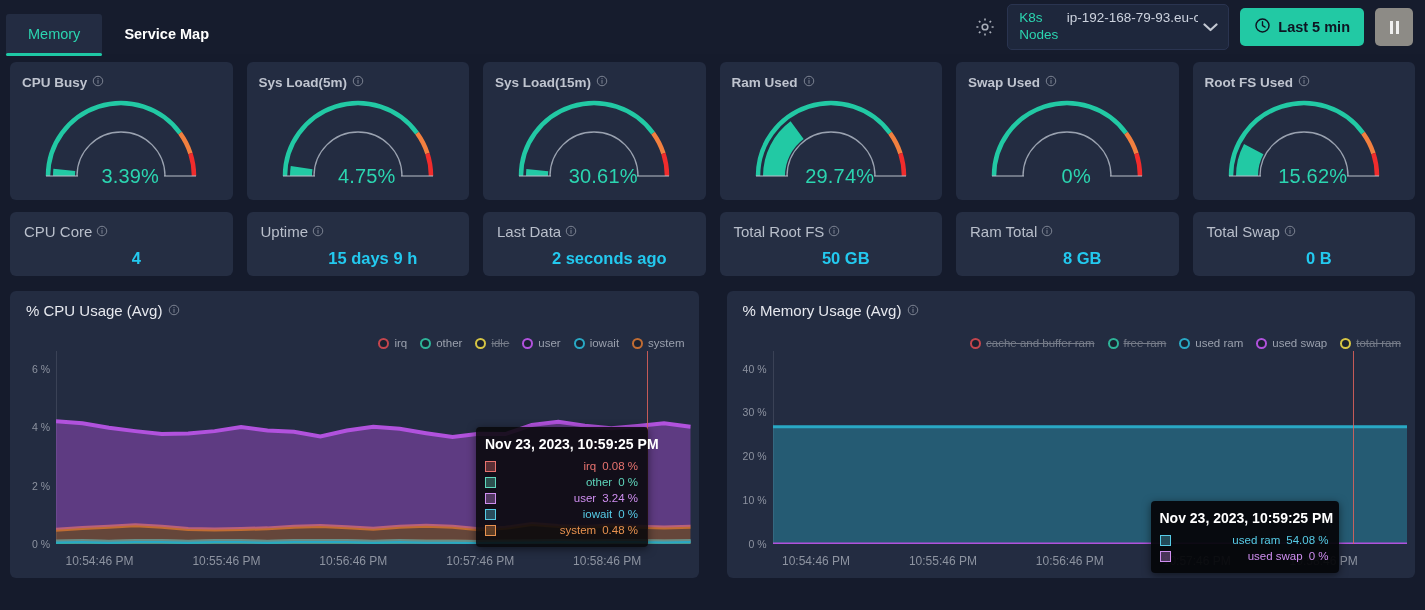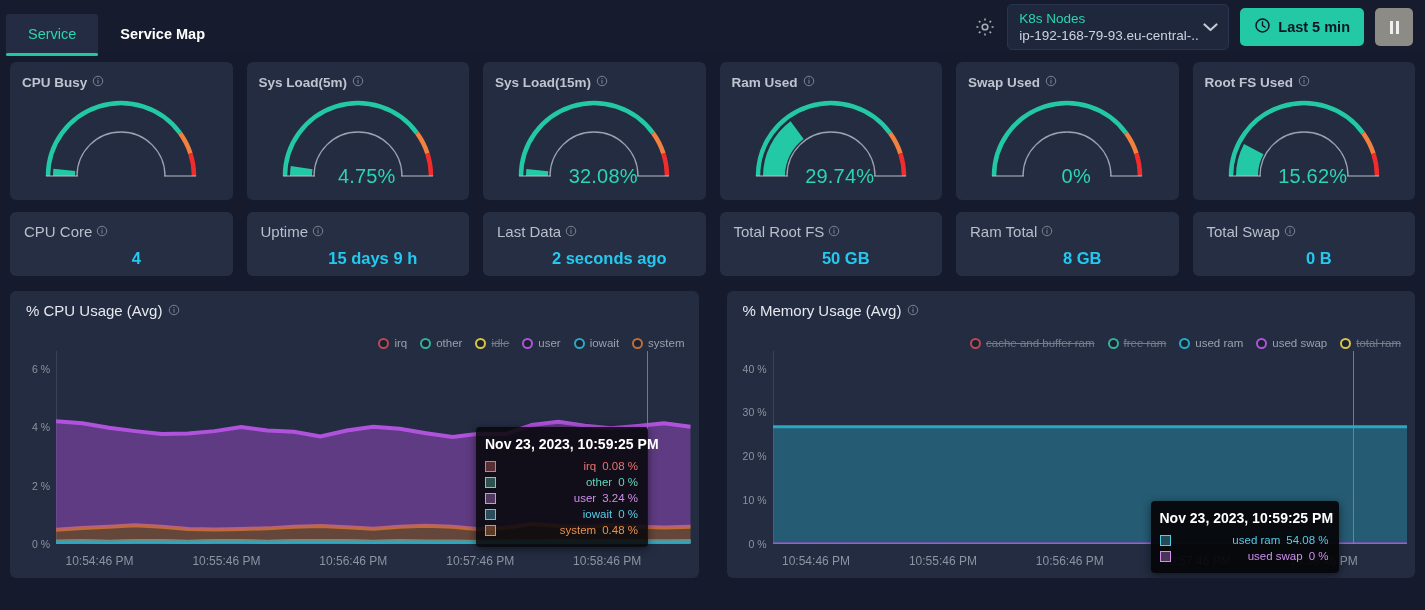--- a/index.html
+++ b/index.html
@@ -33,21 +33,21 @@
   .tab.plain { color: #ffffff; font-weight: 600; }
 
   .topright {
     position: absolute; right: 12px; top: 0; height: 54px;
     display: flex; align-items: center; gap: 11px;
   }
   .gear { width: 22px; height: 22px; opacity: .85; cursor: pointer; }
   .varpicker {
     width: 222px; height: 46px; background: #1e273c; border: 1px solid #2a3450;
     border-radius: 5px; padding: 4px 30px 4px 11px; position: relative;
-    display: flex; flex-direction: column; justify-content: center; cursor: pointer;
+    display: flex; flex-direction: row; justify-content: center; cursor: pointer;
   }
   .varlabel { font-size: 13.5px; color: #2bd5b0; line-height: 17px; }
   .varvalue { font-size: 13.5px; color: #ccd2de; line-height: 18px; white-space: nowrap; overflow: hidden; }
   .chev { position: absolute; right: 10px; top: 50%; transform: translateY(-50%); }
   .timebtn {
     height: 38px; background: #22c9a4; border-radius: 5px; color: #0e1422;
     font-size: 14.5px; font-weight: 700; display: flex; align-items: center;
     gap: 7px; padding: 0 14px; cursor: pointer;
   }
   .pausebtn {
@@ -135,21 +135,21 @@
   .tt-val { text-align: right; }
 </style>
 </head>
 <body>
 
 <div class="app">
 
   <div class="topbar">
     <div class="tabs">
       <div class="tab active">
-        <span>Service</span>
+        <span>Memory</span>
       </div>
       <div class="tab plain">
         <span>Service Map</span>
       </div>
     </div>
 
     <div class="topright">
       <span class="gear">
         <svg viewBox="0 0 24 24" width="22" height="22" fill="none" stroke="#c3c8d2" stroke-width="1.7">
           <circle cx="12" cy="12" r="3.1"></circle>
@@ -201,20 +201,21 @@
             <path d="M 11 85.99999999999999 A 73 73 0 0 1 143.05824058937117 43.09167658264946" stroke="#22c9a4" stroke-width="4.5" fill="none"></path>
             <path d="M 143.05824058937117 43.09167658264946 A 73 73 0 0 1 153.4271256895462 63.44175941062884" stroke="#f2803f" stroke-width="4.5" fill="none"></path>
             <path d="M 153.4271256895462 63.44175941062884 A 73 73 0 0 1 157 86" stroke="#f02c2c" stroke-width="4.5" fill="none"></path>
             <path d="M 40 86 A 44 44 0 0 1 128 86" stroke="#9aa2b0" stroke-width="1.3" fill="none"></path>
             <path d="M 39.5 86 L 39.5 86"></path>
             <path d="M 16 85.99999999999999 A 68 68 0 0 1 16.385272073612754 78.77168294548254 L 38.26062522626745 81.11025611017936 A 46 46 0 0 0 38 86 Z" fill="#22c9a4"></path>
             <line x1="9" y1="86" x2="41" y2="86" stroke="#b9bfca" stroke-width="1.2"></line>
             <line x1="127" y1="86" x2="159" y2="86" stroke="#b9bfca" stroke-width="1.2"></line>
           </svg>
         </div>
+     <div class="gvalue shift">3.39%</div>
       </div>
       <div class="gpanel">
         <div class="ptitle">
        <span>Sys Load(5m)</span>
        <span class="infoicon"><svg width="12" height="12" viewBox="0 0 24 24" fill="none" stroke="#9aa0ad" stroke-width="2">
               <circle cx="12" cy="12" r="9.5"></circle>
               <path d="M12 10.6v6" stroke-linecap="round"></path>
               <circle cx="12" cy="7.1" r="1.15" fill="#9aa0ad" stroke="none"></circle>
             </svg></span>
      </div>
@@ -246,21 +247,21 @@
             <path d="M 11 85.99999999999999 A 73 73 0 0 1 143.05824058937117 43.09167658264946" stroke="#22c9a4" stroke-width="4.5" fill="none"></path>
             <path d="M 143.05824058937117 43.09167658264946 A 73 73 0 0 1 153.4271256895462 63.44175941062884" stroke="#f2803f" stroke-width="4.5" fill="none"></path>
             <path d="M 153.4271256895462 63.44175941062884 A 73 73 0 0 1 157 86" stroke="#f02c2c" stroke-width="4.5" fill="none"></path>
             <path d="M 40 86 A 44 44 0 0 1 128 86" stroke="#9aa2b0" stroke-width="1.3" fill="none"></path>
             <path d="M 39.5 86 L 39.5 86"></path>
             <path d="M 16 85.99999999999999 A 68 68 0 0 1 16.354134360202593 79.0691370059366 L 38.23956147896058 81.3114750334277 A 46 46 0 0 0 38 86 Z" fill="#22c9a4"></path>
             <line x1="9" y1="86" x2="41" y2="86" stroke="#b9bfca" stroke-width="1.2"></line>
             <line x1="127" y1="86" x2="159" y2="86" stroke="#b9bfca" stroke-width="1.2"></line>
           </svg>
         </div>
-     <div class="gvalue shift">32.08%</div>
+     <div class="gvalue shift">30.61%</div>
       </div>
       <div class="gpanel">
         <div class="ptitle">
        <span>Ram Used</span>
        <span class="infoicon"><svg width="12" height="12" viewBox="0 0 24 24" fill="none" stroke="#9aa0ad" stroke-width="2">
               <circle cx="12" cy="12" r="9.5"></circle>
               <path d="M12 10.6v6" stroke-linecap="round"></path>
               <circle cx="12" cy="7.1" r="1.15" fill="#9aa0ad" stroke="none"></circle>
             </svg></span>
      </div>

